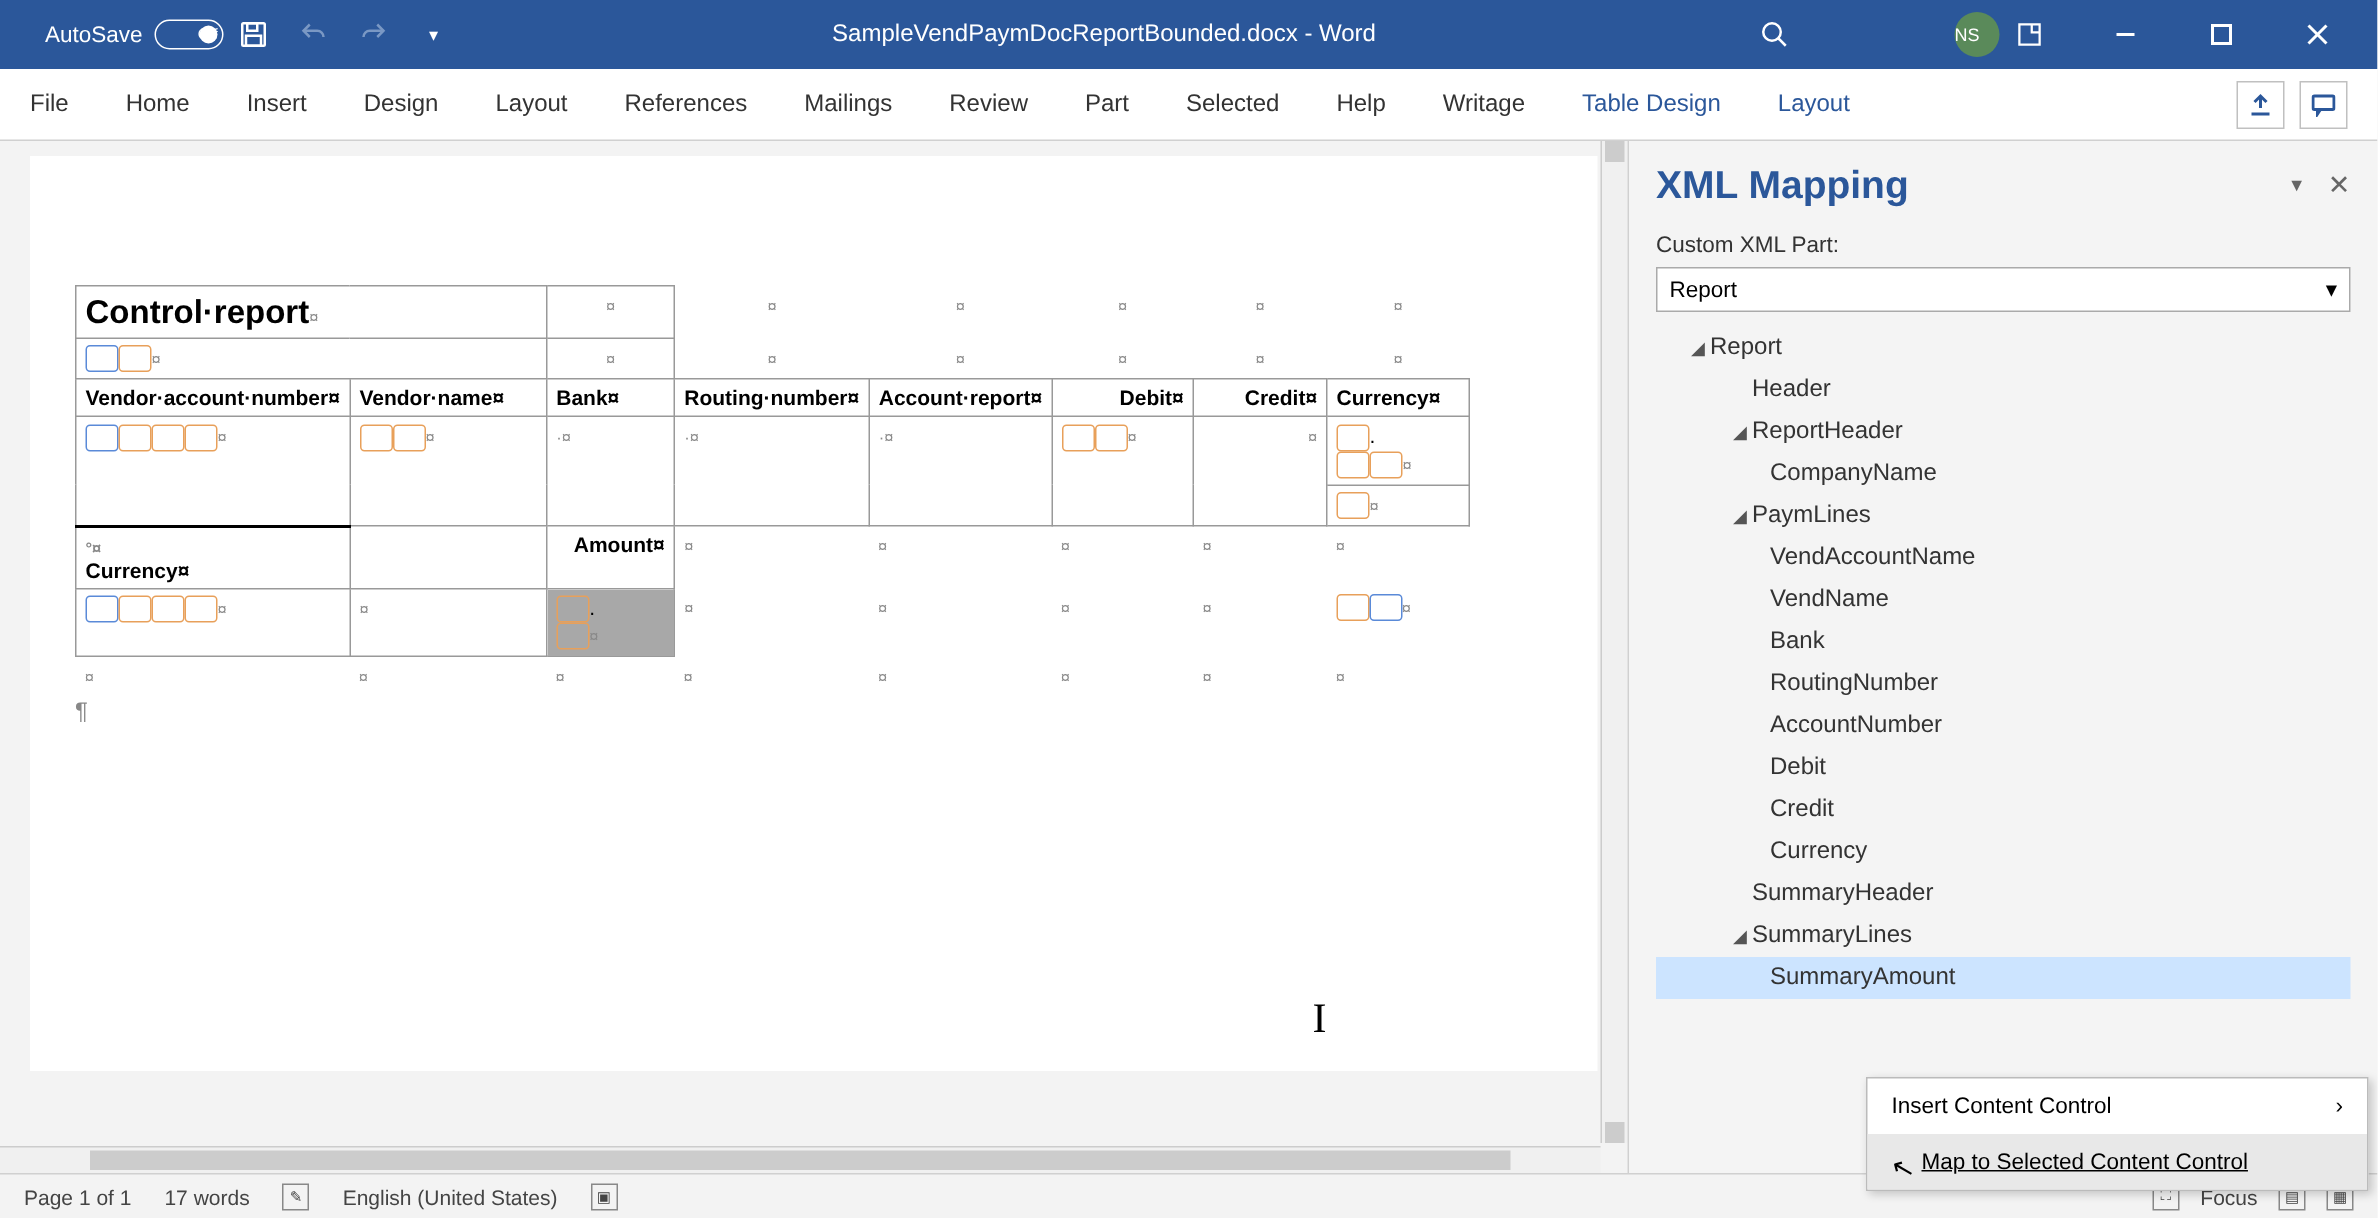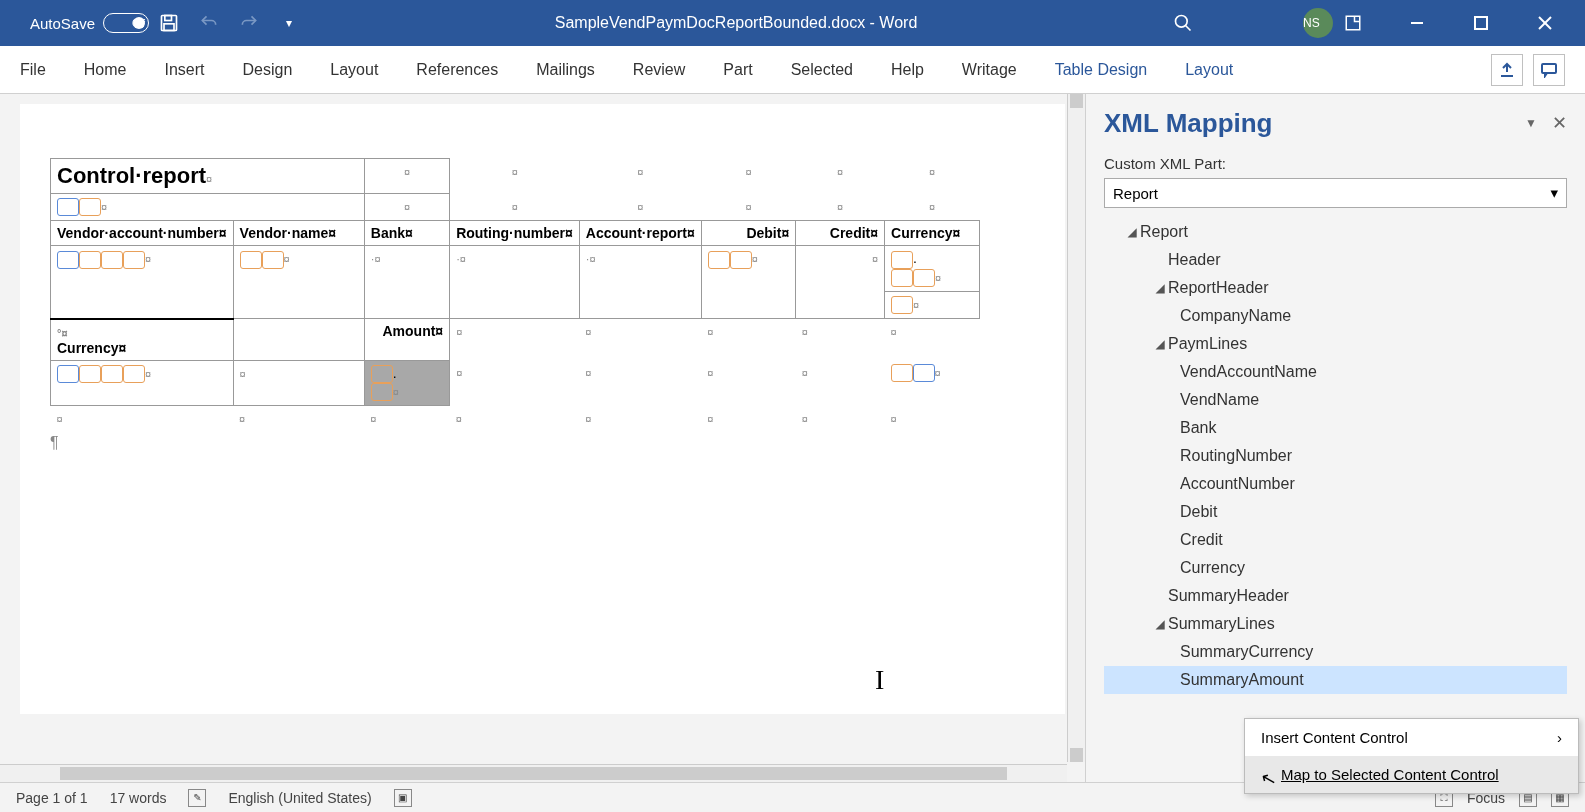--- a/index.html
+++ b/index.html
@@ -23,21 +23,21 @@
 .ribbon .right-icons { margin-left: auto; display: flex; gap: 10px; }
 .ribbon .ribbon-icon { width: 32px; height: 32px; border: 1px solid #c0c0c0; display: flex; align-items: center; justify-content: center; color: #2b579a; }
 
 
 .main { display: flex; height: calc(812px - 46px - 48px - 30px); }
 .doc-scroll { flex: 1; background: #f3f3f3; position: relative; overflow: hidden; }
 .doc-page { background: #fff; margin: 10px 20px; padding: 30px 10px; position: relative; height: 610px; }
 
 .move-handle { position: absolute; top: 58px; left: 25px; width: 20px; height: 20px; border: 1px solid #888; display:flex; align-items:center; justify-content:center; font-size:14px; color:#555;}
 
-.doc-table { border-collapse: collapse; margin-left: 20px; margin-top: 24px; width: 930px; }
+.doc-table { border-collapse: collapse; margin-left: 20px; margin-top: 56px; width: 930px; }
 .doc-table td, .doc-table th { border: 1px solid #999; padding: 4px 6px; font-size: 14px; text-align: left; vertical-align: top; position: relative; }
 .doc-title { font-size: 22px; font-weight: bold; }
 .th { font-weight: bold; font-size: 14px; }
 .cc { display: inline-block; border: 1px solid #e8a05a; border-radius: 3px; height: 18px; min-width: 22px; vertical-align: middle; }
 .cc.blue { border-color: #5a8ad8; }
 .pilcrow { color: #888; }
 .cellmark { color: #888; font-size: 11px; }
 .selected-cell { background: #a8a8a8; }
 .footer-row td { border: none; }
 .vscroll { position: absolute; right: 0; top: 0; bottom: 20px; width: 18px; background: #f0f0f0; border-left: 1px solid #ccc; }
@@ -313,23 +313,20 @@
           <span>Currency</span>
         </div>
       <div class="node indent2">
           <span class="caret"></span>
           <span>SummaryHeader</span>
         </div>
       <div class="node indent2">
           <span class="caret">◢</span>
           <span>SummaryLines</span>
         </div>
-      <div class="node indent3">
-          <span>SummaryCurrency</span>
-        </div>
       <div class="node indent3 selected">
           <span>SummaryAmount</span>
         </div>
     </div>
     <div class="context-menu">
       <div class="mi">
           <span>Insert Content Control</span>
           <span>›</span>
         </div>
       <div class="mi hover">

